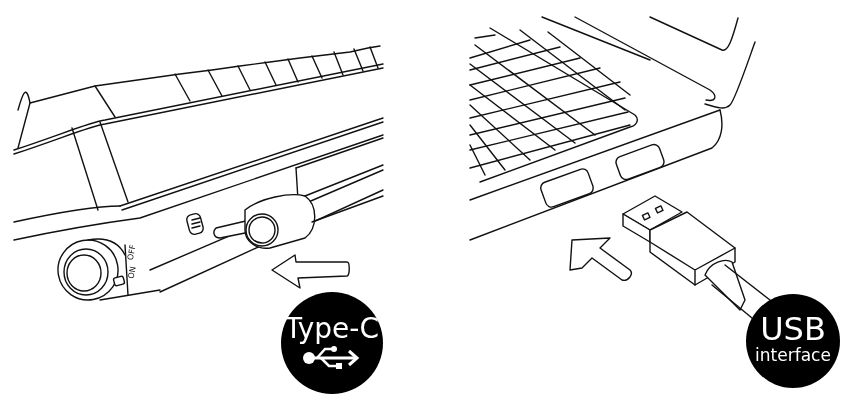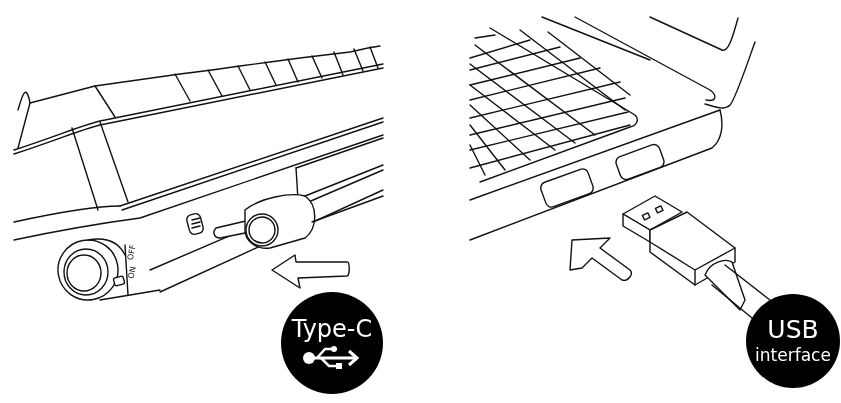--- a/index.html
+++ b/index.html
@@ -3,22 +3,22 @@
 <meta charset="utf-8">
 <style>
   html,body{margin:0;padding:0;background:#fff;}
   #stage{position:relative;width:841px;height:403px;overflow:hidden;background:#fff;}
   svg{position:absolute;left:0;top:0;}
   .ln{fill:none;stroke:#111;stroke-width:1.4;stroke-linejoin:round;stroke-linecap:round;}
   .lnw{fill:#fff;stroke:#111;stroke-width:1.4;stroke-linejoin:round;stroke-linecap:round;}
   .badge{position:absolute;border-radius:50%;background:#000;color:#fff;display:flex;flex-direction:column;align-items:center;justify-content:center;font-family:"DejaVu Sans",sans-serif;}
   .badge-typec{left:281px;top:292px;width:102px;height:102px;}
   .badge-usb{left:746px;top:294px;width:94px;height:94px;}
-  .badge .t1{font-size:24px;line-height:26px;}
-  .badge-usb .t1{font-size:25px;line-height:27px;}
+  .badge .t1{font-size:28px;line-height:26px;}
+  .badge-usb .t1{font-size:32px;line-height:27px;}
   .badge-usb .t2{font-size:17px;line-height:24px;}
   .switch-lbl{position:absolute;font-family:"DejaVu Sans",sans-serif;font-size:8px;color:#111;transform:rotate(-80deg);}
 </style>
 </head>
 <body>
 
 <div id="stage">
 <svg width="841" height="403" viewBox="0 0 841 403">
 
   <g>

